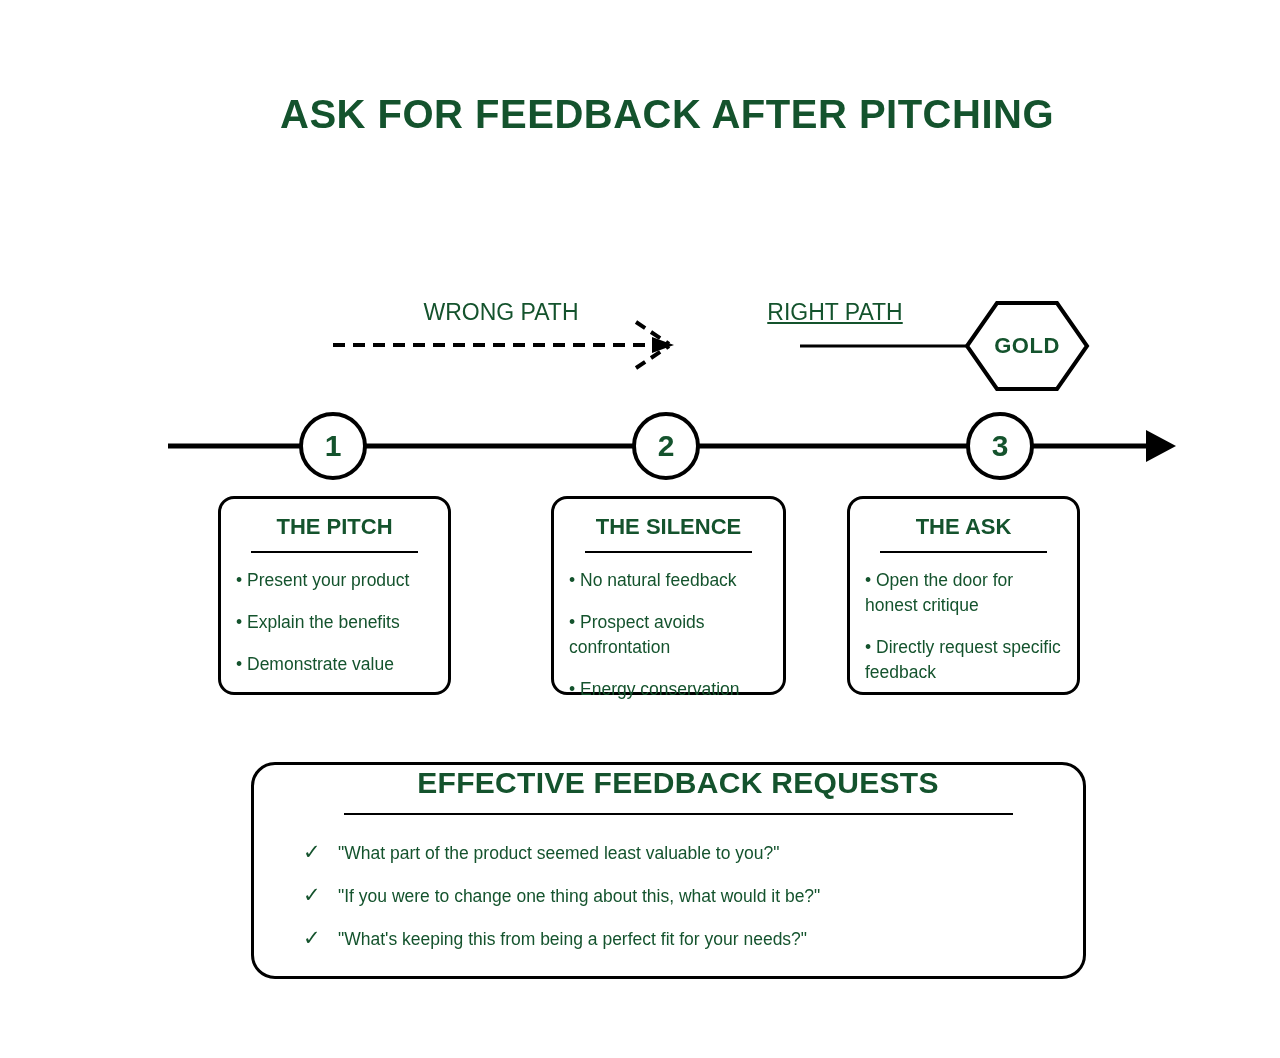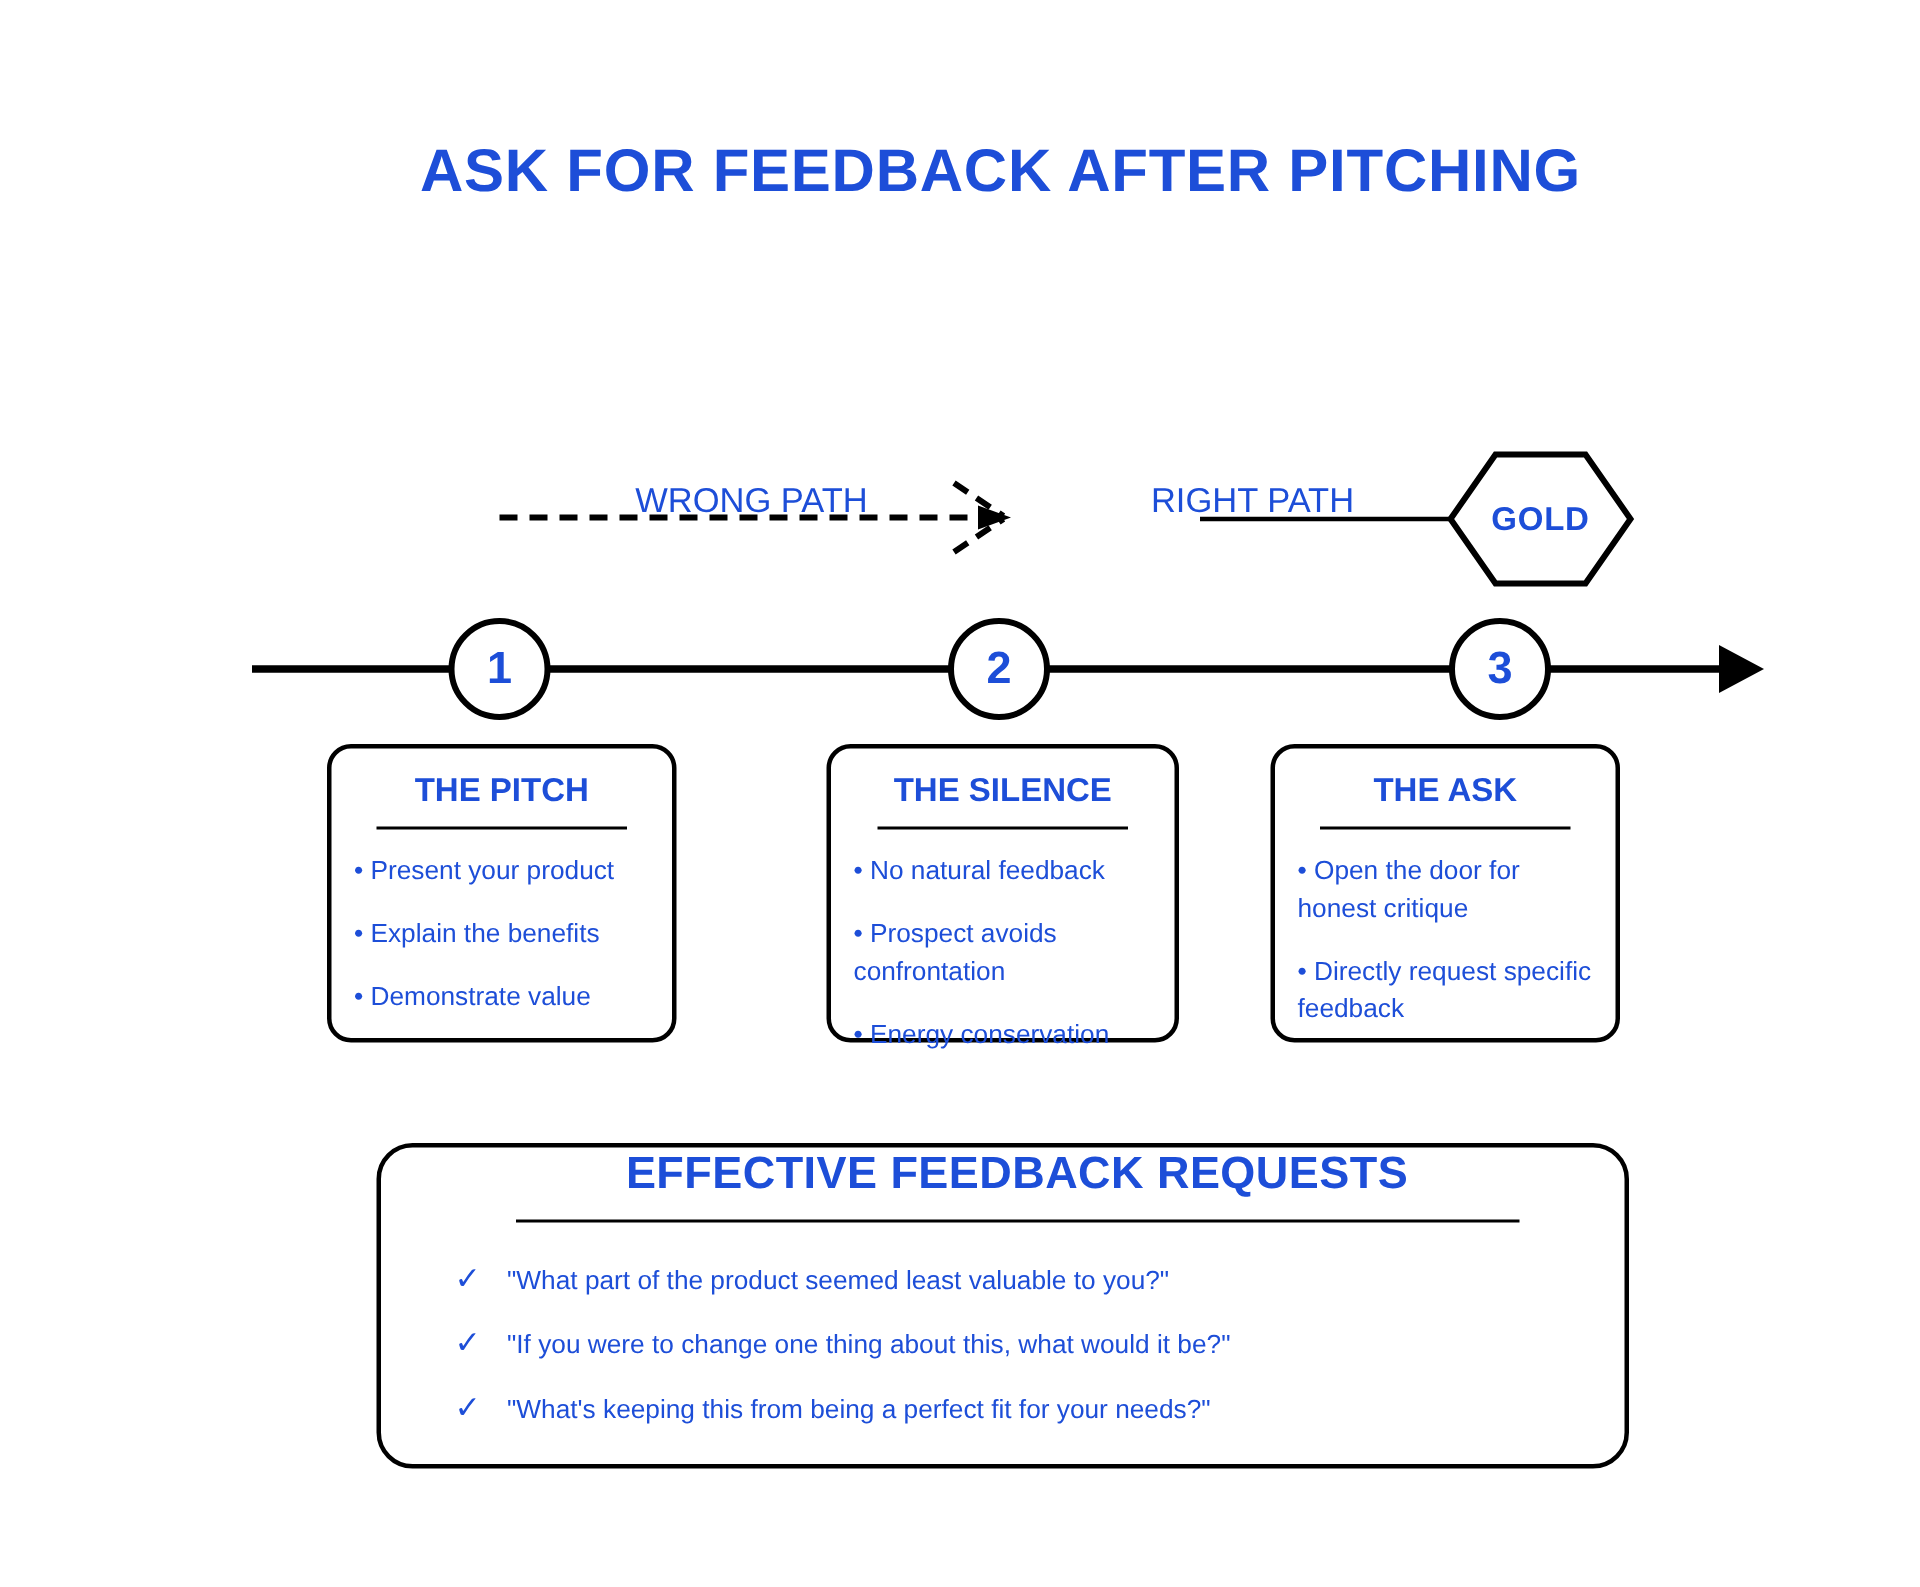--- a/index.html
+++ b/index.html
@@ -1,21 +1,21 @@
 <!DOCTYPE html>
 <html><head>
 <meta charset="utf-8">
 <style>
   html, body { margin: 0; padding: 0; background: #ffffff; }
   .canvas {
     position: relative;
     width: 1280px;
     height: 1058px;
     background: #ffffff;
-    color: #1d4ed8;
+    color: #14532d;
     font-family: "Liberation Sans", sans-serif;
     overflow: hidden;
   }
   .page-title {
     position: absolute;
     left: 667px;
     top: 92px;
     transform: translateX(-50%);
     margin: 0;
     font-size: 40px;
@@ -27,24 +27,23 @@
     position: absolute;
     left: 0; top: 0;
     pointer-events: none;
   }
   .path-label {
     position: absolute;
     top: 299px;
     transform: translateX(-50%);
     font-size: 23px;
     white-space: nowrap;
-    margin-top: 21px;
   }
   .path-label.wrong { left: 501px; }
-  .path-label.right { left: 835px; }
+  .path-label.right { left: 835px; text-decoration: underline; }
   .gold-label {
     position: absolute;
     left: 967px; top: 303px;
     width: 120px; height: 86px;
     display: flex; align-items: center; justify-content: center;
     font-size: 22px; font-weight: bold;
     letter-spacing: 0.5px;
   }
   .step-number {
     position: absolute;

